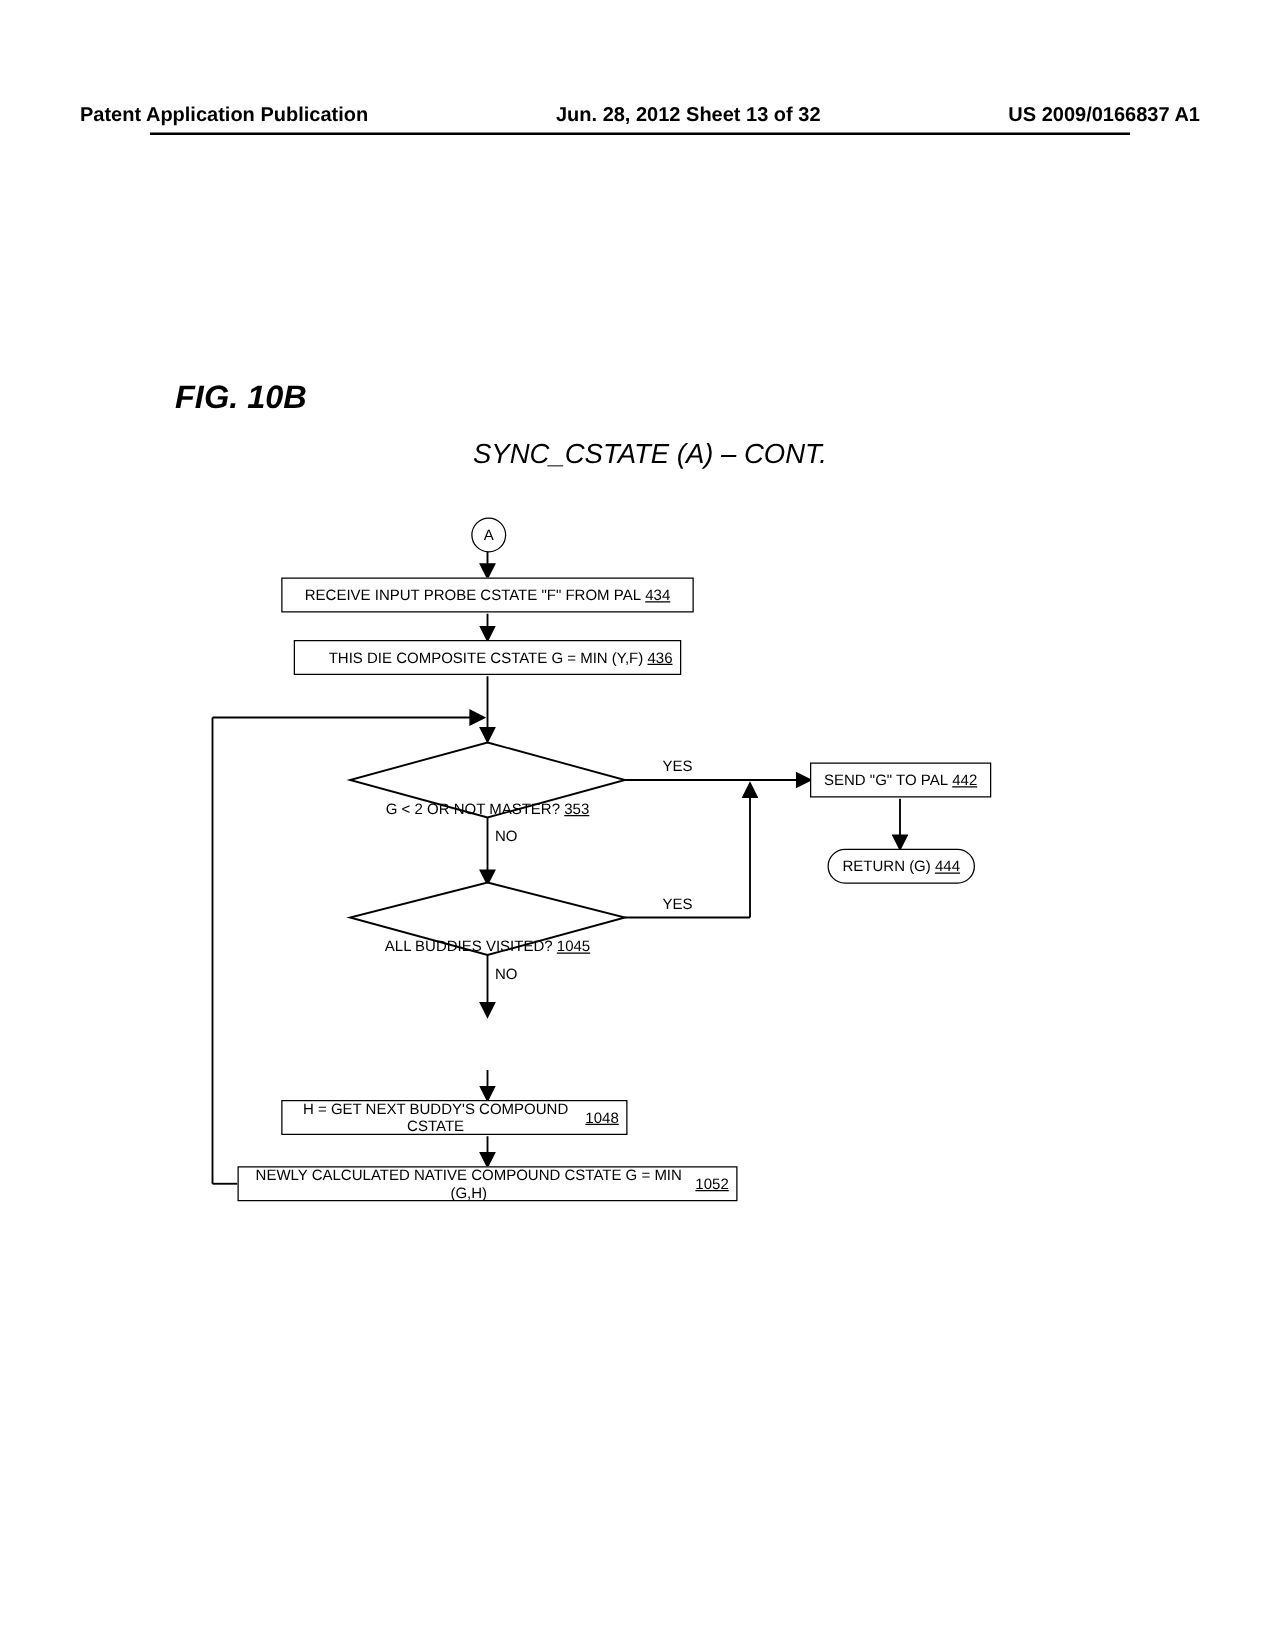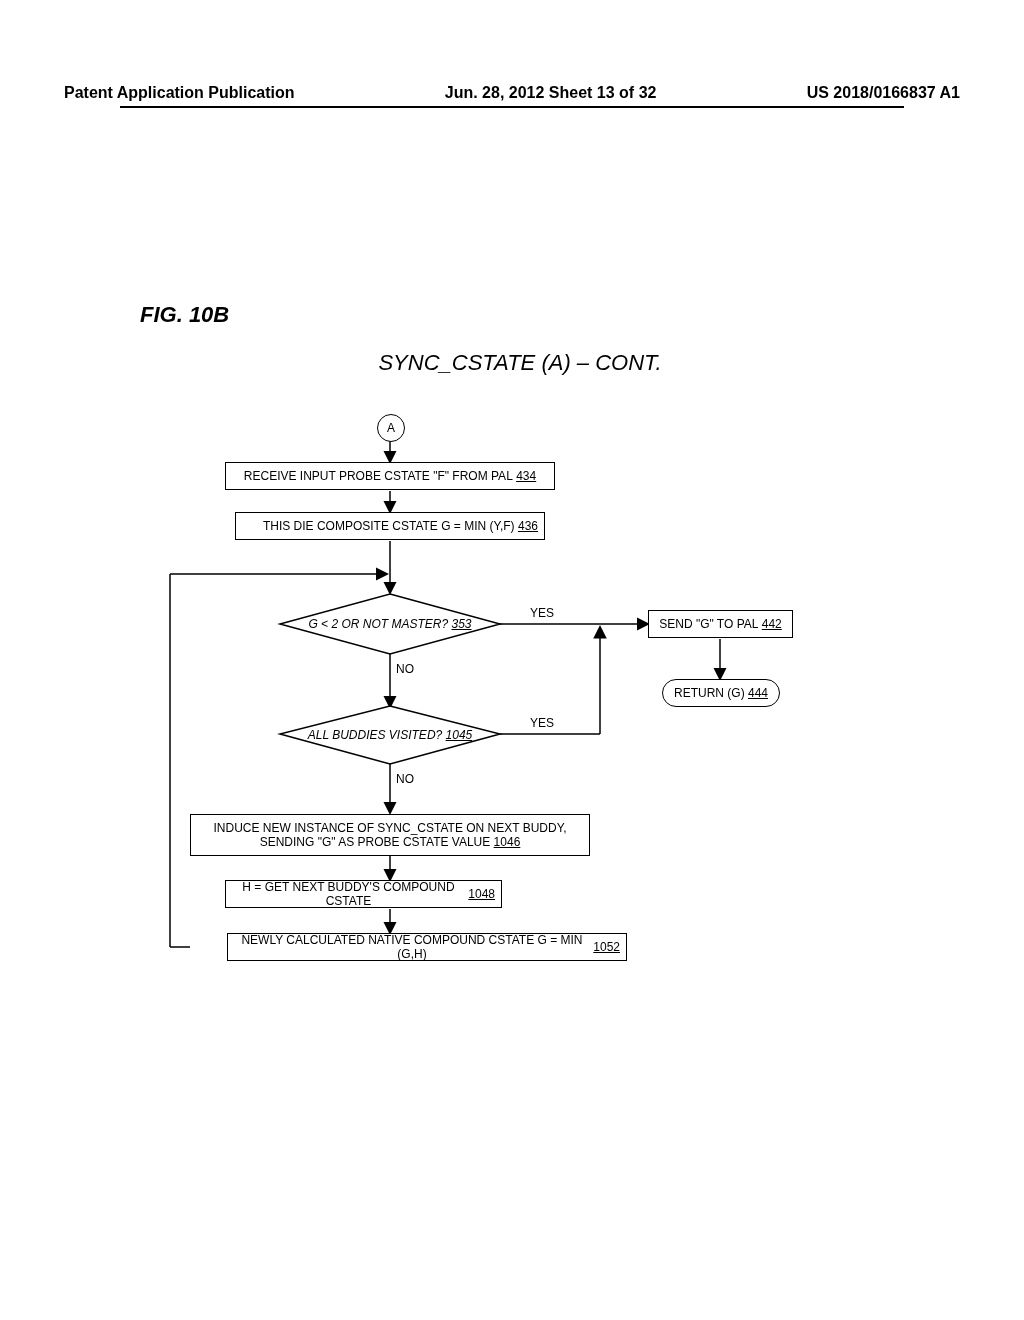--- a/index.html
+++ b/index.html
@@ -26,21 +26,21 @@
     font-weight: bold;
   }
   .header-rule {
     margin: 4px 120px 0 120px;
     border: none;
     border-top: 2px solid #000;
   }
   .fig-label {
     position: absolute;
     font-style: italic;
-    font-size: 22px;
+    font-size: 26px;
     font-weight: bold;
   }
   .subtitle {
     position: absolute;
     font-style: italic;
     font-size: 22px;
   }
   .diagram {
     position: absolute;
     top: 414px;
@@ -76,46 +76,45 @@
   }
   .diamond-wrap {
     position: absolute;
     width: 220px;
     height: 60px;
   }
   .diamond-text {
     position: absolute;
     inset: 0;
     display: flex;
-    align-items: center;
+    align-items: flex-end;
     justify-content: center;
     font-size: 12px;
     text-align: center;
     z-index: 2;
-    font-style: italic;
   }
   .label {
     position: absolute;
     font-size: 12px;
   }
   svg.flowlines {
     position: absolute;
     inset: 0;
     width: 100%;
     height: 100%;
   }
 </style>
 </head>
 <body>
 
 <div class="header">
   <div class="header-line">
     <span>Patent Application Publication</span>
     <span>Jun. 28, 2012  Sheet 13 of 32</span>
-    <span>US 2018/0166837 A1</span>
+    <span>US 2009/0166837 A1</span>
   </div>
   <hr class="header-rule">
 </div>
 
 <div class="fig-label" style="left:140px; top:302px;">FIG. 10B</div>
 <div class="subtitle" style="left:340px; top:350px; width:360px; text-align:center;">SYNC_CSTATE (A) – CONT.</div>
 
 <div class="diagram">
 
   <svg class="flowlines">
@@ -184,25 +183,22 @@
 
   <div class="diamond-wrap" style="left:280px; top:292px; width:220px; height:58px;">
     <div class="diamond-text">
       <span>ALL BUDDIES VISITED?</span>&nbsp;<span class="ref">1045</span>
     </div>
   </div>
 
   <div class="label" style="left:530px; top:302px;">YES</div>
   <div class="label" style="left:396px; top:358px;">NO</div>
 
-  <div class="box" style="left:190px; top:400px; width:400px; height:42px;">
-    <span><span>INDUCE NEW INSTANCE OF SYNC_CSTATE ON NEXT BUDDY, SENDING "G" AS PROBE CSTATE VALUE</span>&nbsp;<span class="ref">1046</span></span>
-  </div>
 
   <div class="box" style="left:225px; top:466px; width:277px; height:28px;">
     <span>H = GET NEXT BUDDY'S COMPOUND CSTATE</span>&nbsp;<span class="ref">1048</span>
   </div>
 
-  <div class="box" style="left:190px; top:519px; width:400px; height:28px;margin-left:37px;">
+  <div class="box" style="left:190px; top:519px; width:400px; height:28px;">
     <span>NEWLY CALCULATED NATIVE COMPOUND CSTATE G = MIN (G,H)</span>&nbsp;<span class="ref">1052</span>
   </div>
 
 </div>
 
 </body></html>

